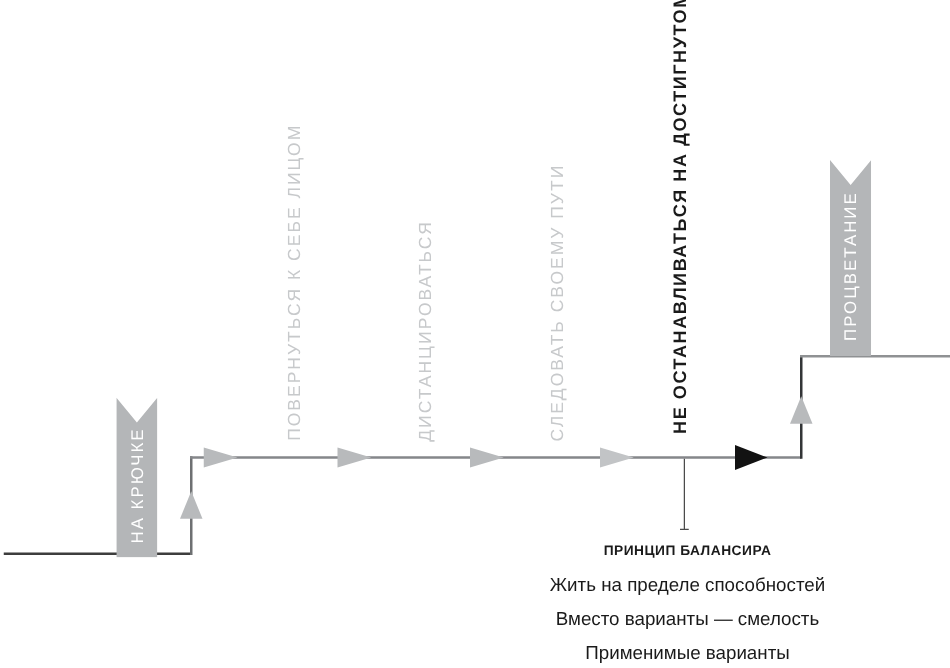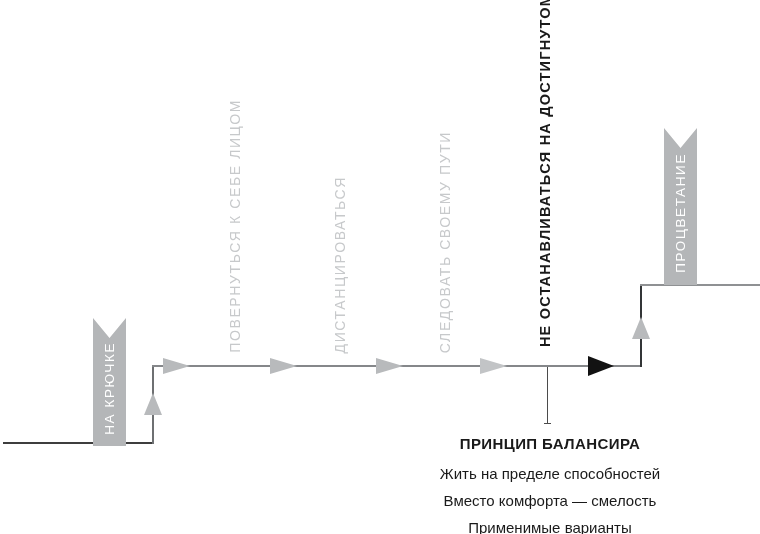--- a/index.html
+++ b/index.html
@@ -93,21 +93,21 @@
   
   .callout-line { position: absolute; left: 547px; top: 367px; width: 1px; height: 57px; background: #4b4b4b; }
   .callout-tick { position: absolute; left: 544px; top: 423px; width: 7px; height: 1px; background: #4b4b4b; }
   .callout {
     position: absolute;
     left: 400px; top: 435px; width: 300px;
     text-align: center;
     color: #1a1a1a;
   }
   .callout .heading {
-    font-size: 15px;
+    font-size: 11px;
     font-weight: 600;
     letter-spacing: 0.4px;
     margin-bottom: 8px;
   }
   .callout .cline {
     font-size: 15px;
     line-height: 27px;
     font-weight: 500;
   }
 </style>
@@ -142,17 +142,17 @@
   <div class="stage-label s2">ДИСТАНЦИРОВАТЬСЯ</div>
   <div class="stage-label s3">СЛЕДОВАТЬ СВОЕМУ ПУТИ</div>
   <div class="stage-label final">НЕ ОСТАНАВЛИВАТЬСЯ НА ДОСТИГНУТОМ</div>
 
   <div class="callout-line"></div>
   <div class="callout-tick"></div>
 
   <div class="callout">
     <div class="heading">ПРИНЦИП БАЛАНСИРА</div>
     <div class="cline">Жить на пределе способностей</div>
-    <div class="cline">Вместо комфорта — смелость</div>
+    <div class="cline">Вместо варианты — смелость</div>
     <div class="cline">Применимые варианты</div>
   </div>
 
 </div>
 
 </body></html>

